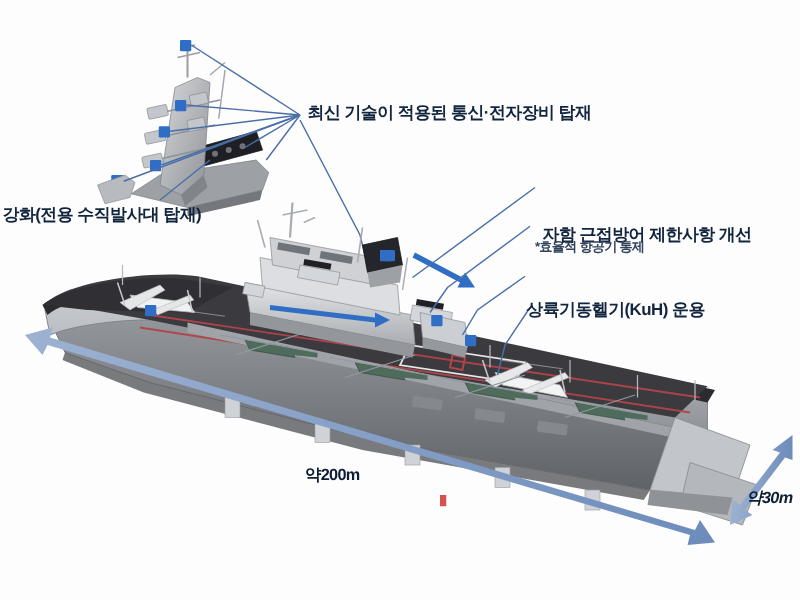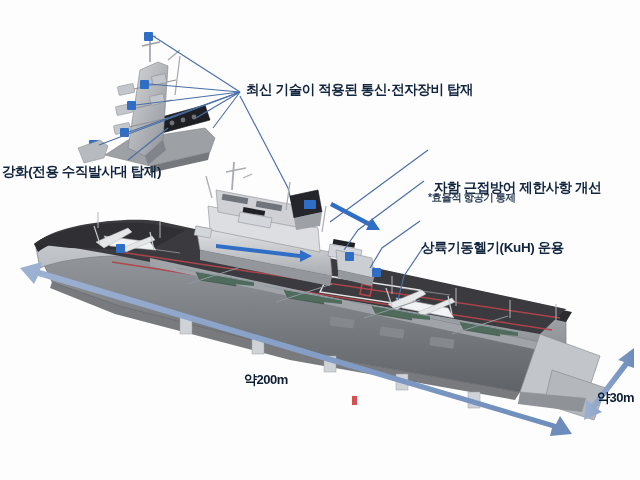--- a/index.html
+++ b/index.html
@@ -19,21 +19,21 @@
 
   #t-title{left:246px;top:81px;}
   #r1{left:434px;top:139px;margin-top:40px;}
   #r2{left:429px;top:174px;}
   #r2s{left:428px;top:191px;}
   #r3{left:421px;top:215px;margin-top:24px;}
   #r4{left:430px;top:239px;}
   #r4s{left:427px;top:253px;}
   #l1{left:2px;top:163px;}
   #d200{left:244px;top:371px;}
-  #d30{left:597px;top:389px;}
+  #d30{left:597px;top:389px;font-style:italic;}
 </style>
 </head>
 <body>
 
 <div id="stage">
 
   <svg id="art" viewBox="0 0 640 480" xmlns="http://www.w3.org/2000/svg">
     <defs>
       <linearGradient id="hullSide" x1="0" y1="0" x2="0" y2="1">
         <stop offset="0" stop-color="#cdd0d4"></stop>

